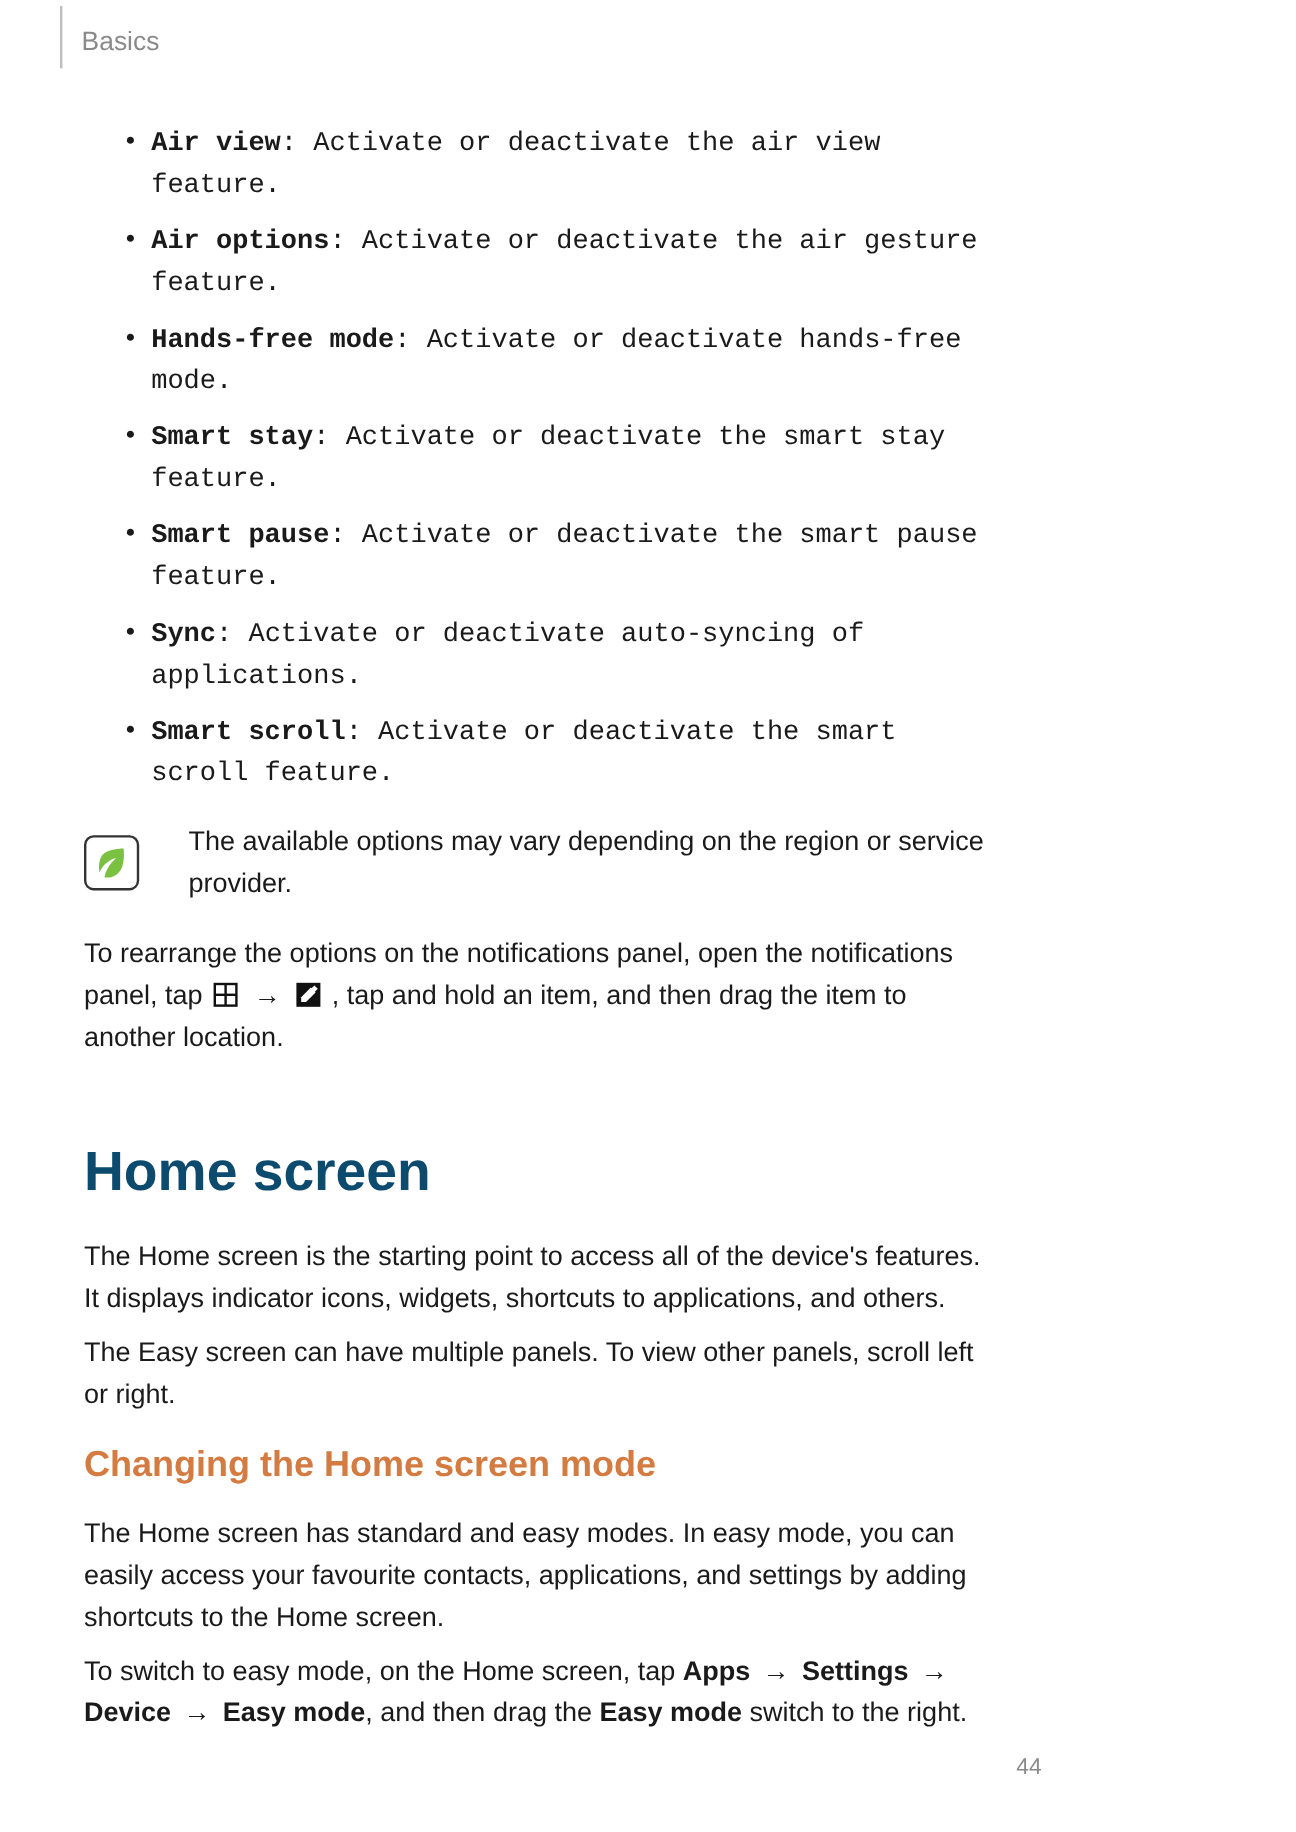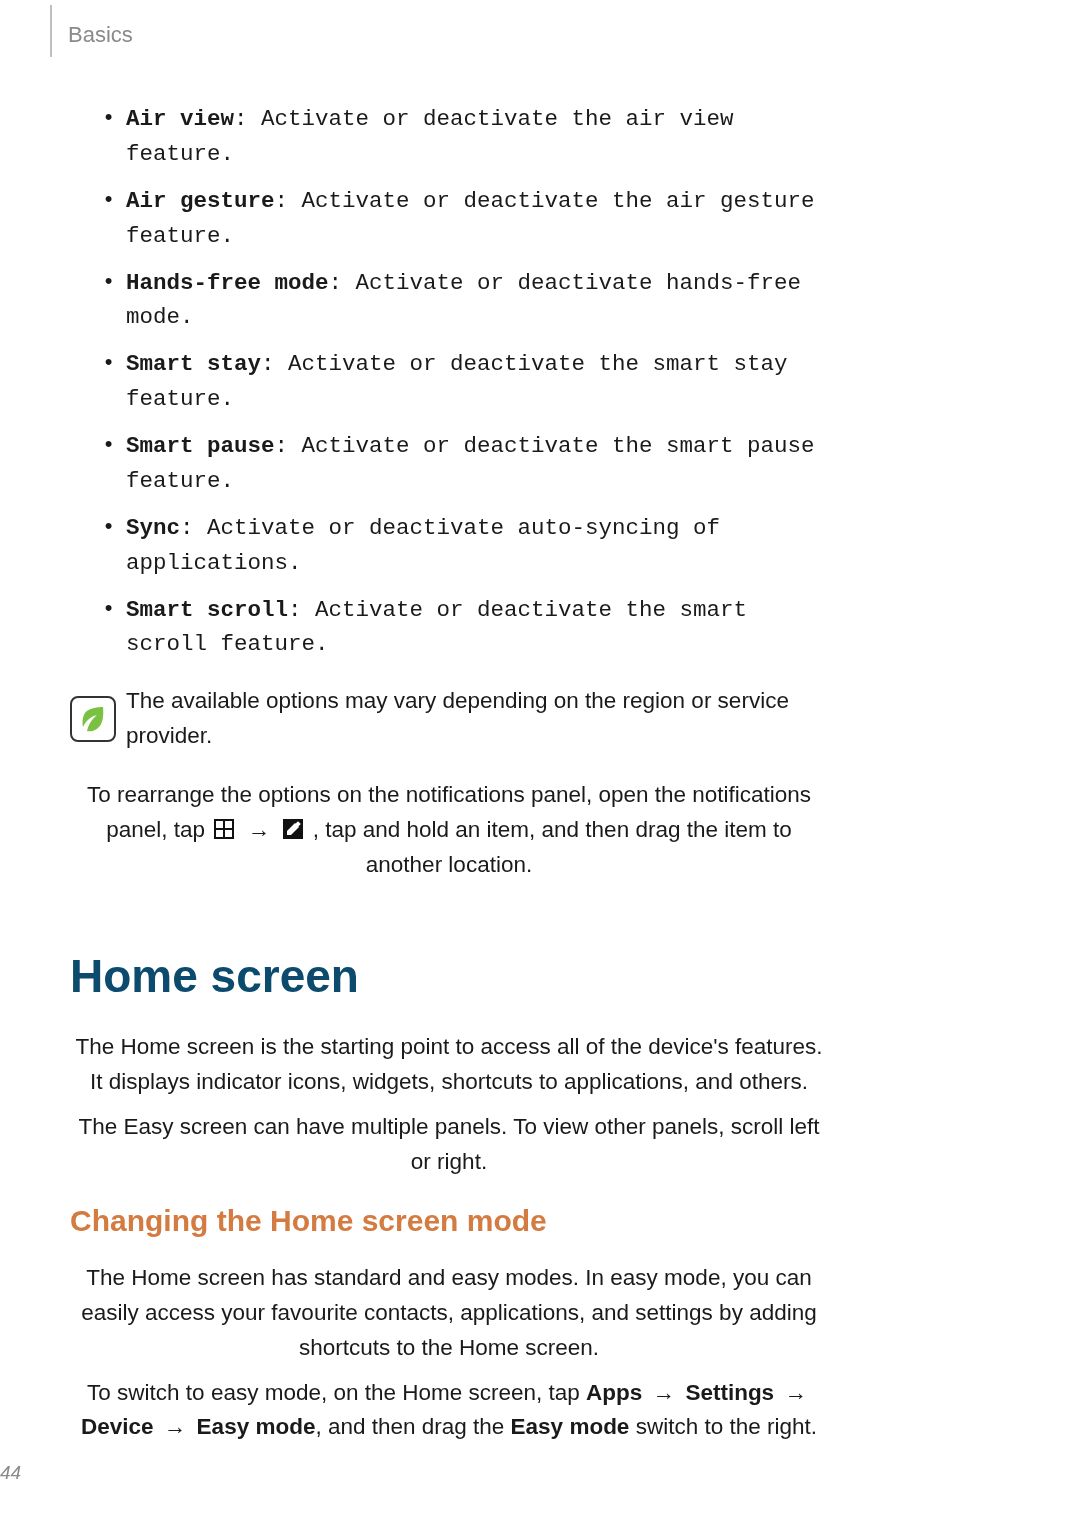--- a/index.html
+++ b/index.html
@@ -48,36 +48,36 @@
       position: absolute;
       left: 0; top: 0;
       font-size: 22px;
       color: #1a1a1a;
     }
     .term { font-weight: 700; }
     
     .note-row {
       display: flex;
       align-items: center;
-      gap: 10px;
+      gap: 41px;
       margin: 8px 0 24px 0;
     }
     .note-icon {
       width: 46px; height: 46px;
       border: 2px solid #333;
       border-radius: 8px;
       display: flex;
       align-items: center;
       justify-content: center;
       flex-shrink: 0;
     }
     .note-icon svg { width: 32px; height: 32px; }
     .note-icon path { fill: #7ac142; }
     
-    .para { margin-bottom: 10px; text-align: center; }
+    .para { margin-bottom: 10px; }
     .para.spaced { margin-bottom: 26px; }
     
     .inline-icon {
       display: inline-flex;
       vertical-align: -3px;
       width: 22px; height: 22px;
       margin: 0 2px;
     }
     .inline-icon svg { width: 22px; height: 22px; }
     .arrow-sep { margin: 0 4px; }
@@ -94,39 +94,38 @@
       font-weight: 700;
       font-size: 30px;
       margin-top: 19px;
       margin-bottom: 16px;
     }
     
     .page-number {
       position: absolute;
       bottom: 40px;
       left: 0; right: 0;
-      text-align: left;
+      text-align: right;
       font-size: 19px;
       color: #8a8a8a;
-      font-style: italic;
     }
   </style>
 </head>
 <body>
 
 <div class="page">
 
   <div class="crumb-rule"></div>
   <div class="crumb-text">Basics</div>
 
   <div class="content">
 
     <ul class="feature-list">
         <li><span class="term">Air view</span><span>: Activate or deactivate the air view feature.</span></li>
-        <li><span class="term">Air gesture</span><span>: Activate or deactivate the air gesture feature.</span></li>
+        <li><span class="term">Air options</span><span>: Activate or deactivate the air gesture feature.</span></li>
         <li><span class="term">Hands-free mode</span><span>: Activate or deactivate hands-free mode.</span></li>
         <li><span class="term">Smart stay</span><span>: Activate or deactivate the smart stay feature.</span></li>
         <li><span class="term">Smart pause</span><span>: Activate or deactivate the smart pause feature.</span></li>
         <li><span class="term">Sync</span><span>: Activate or deactivate auto-syncing of applications.</span></li>
         <li><span class="term">Smart scroll</span><span>: Activate or deactivate the smart scroll feature.</span></li>
       </ul>
 
     <div class="note-row">
       <div class="note-icon">
         <svg viewBox="0 0 32 32">

